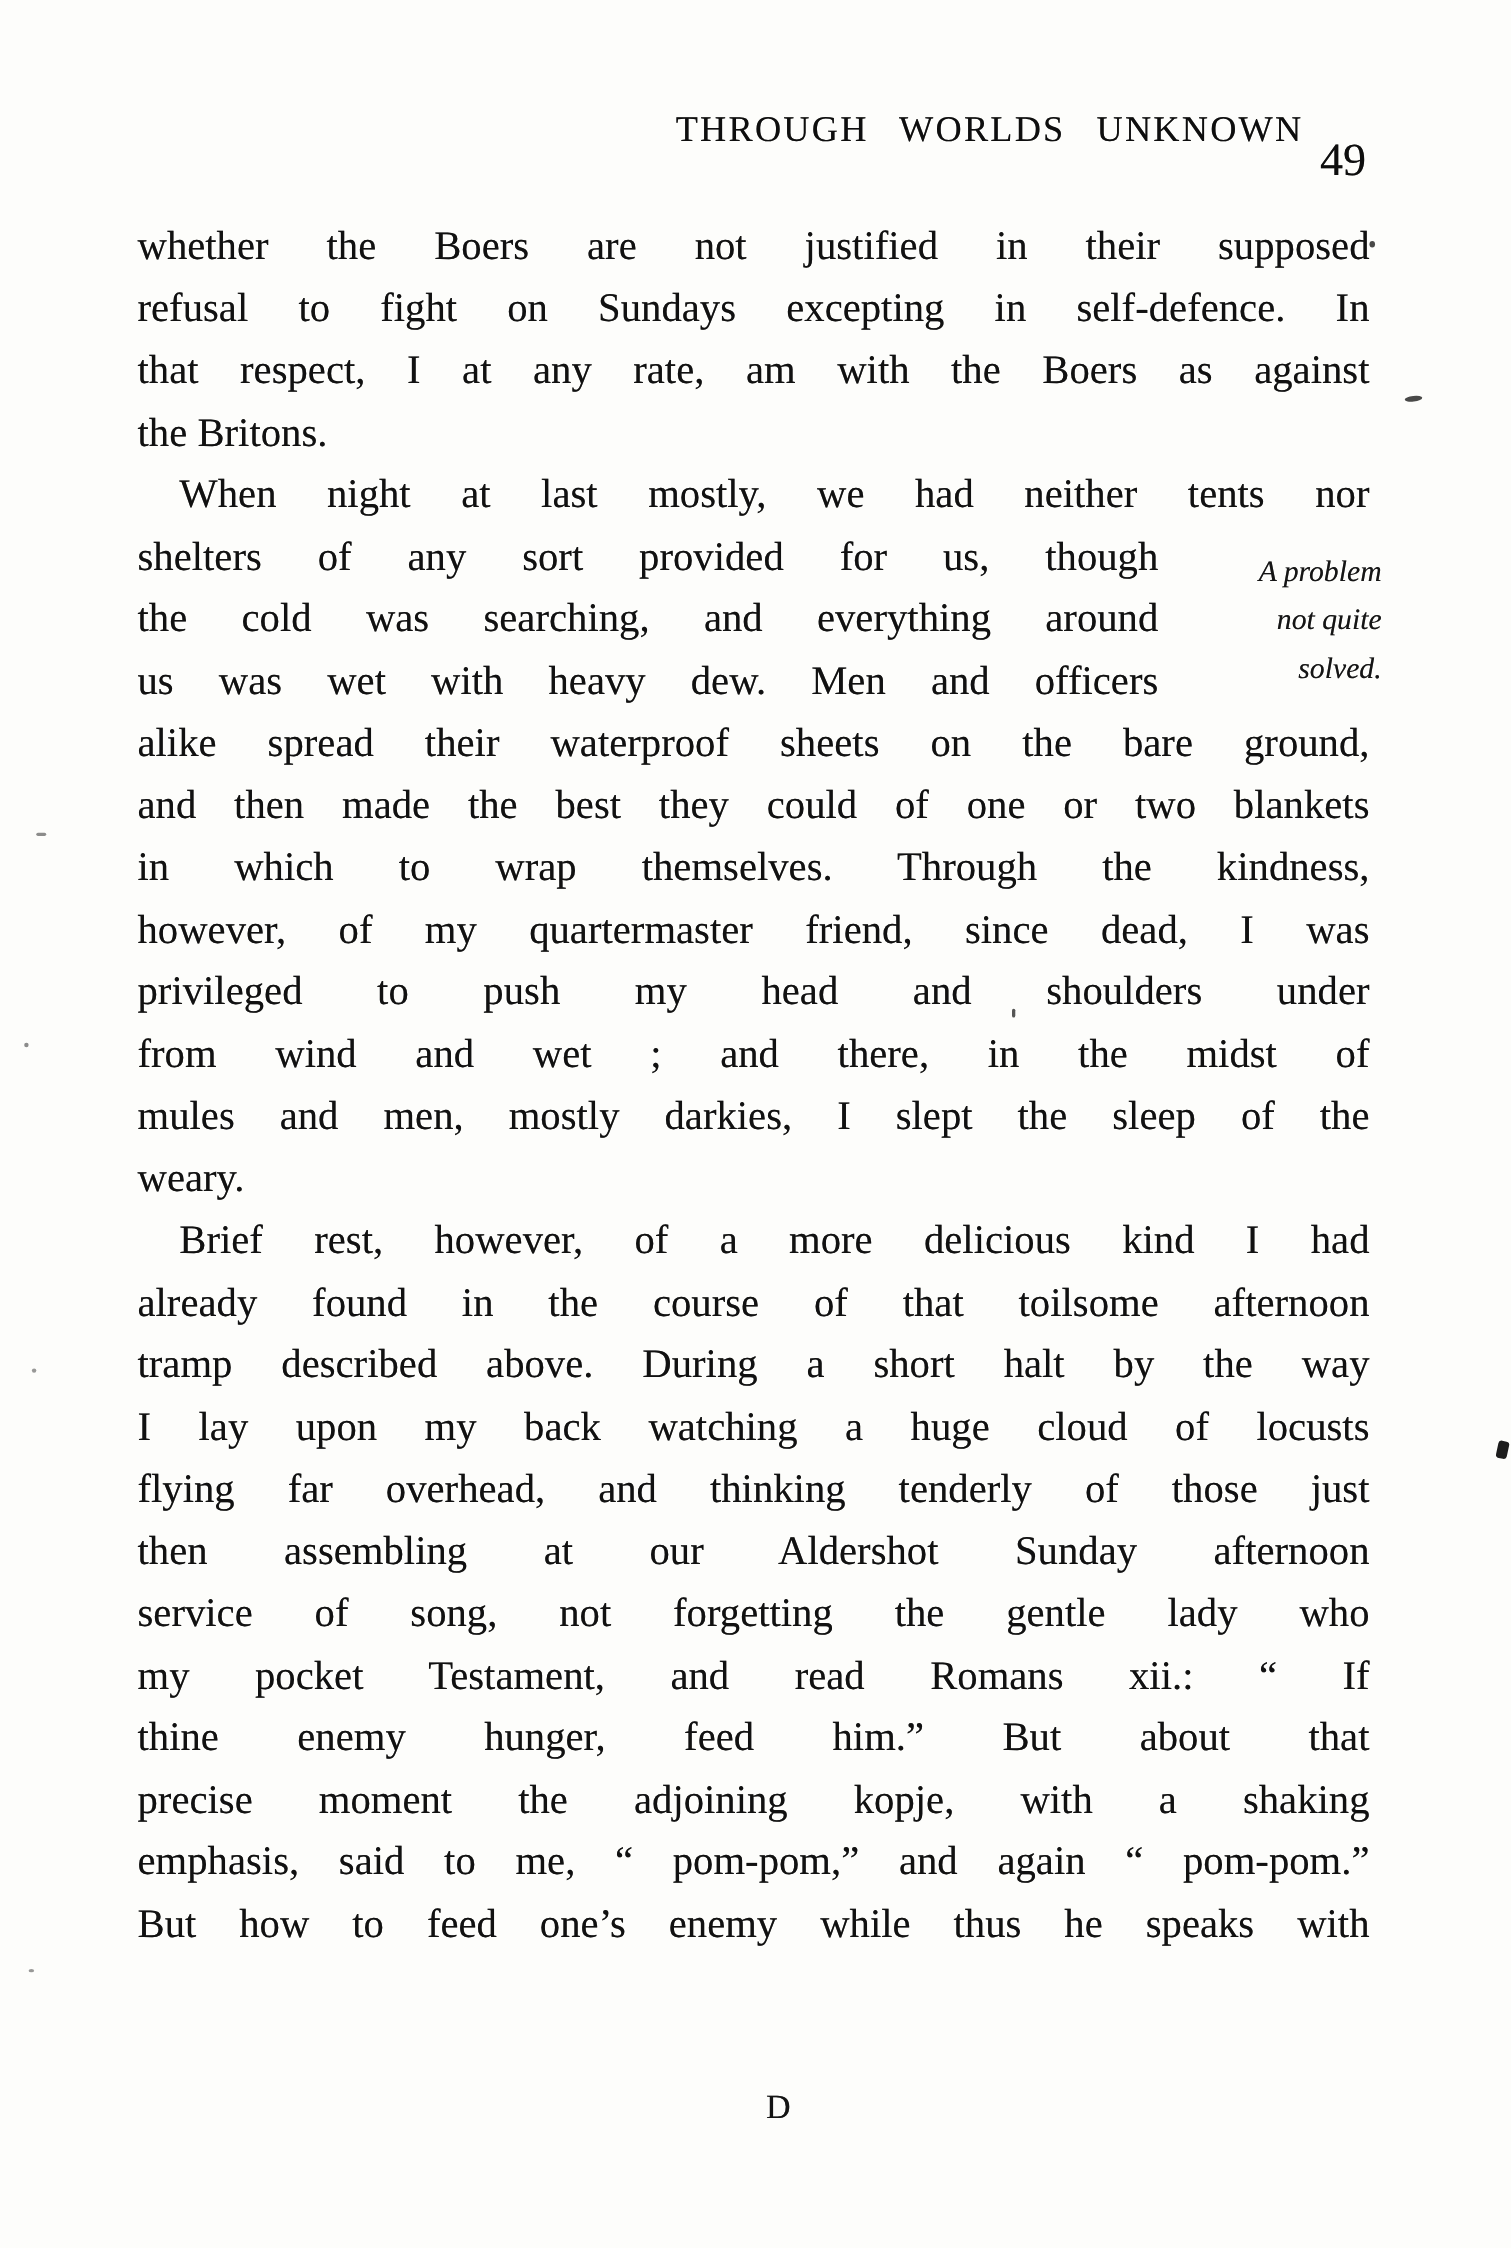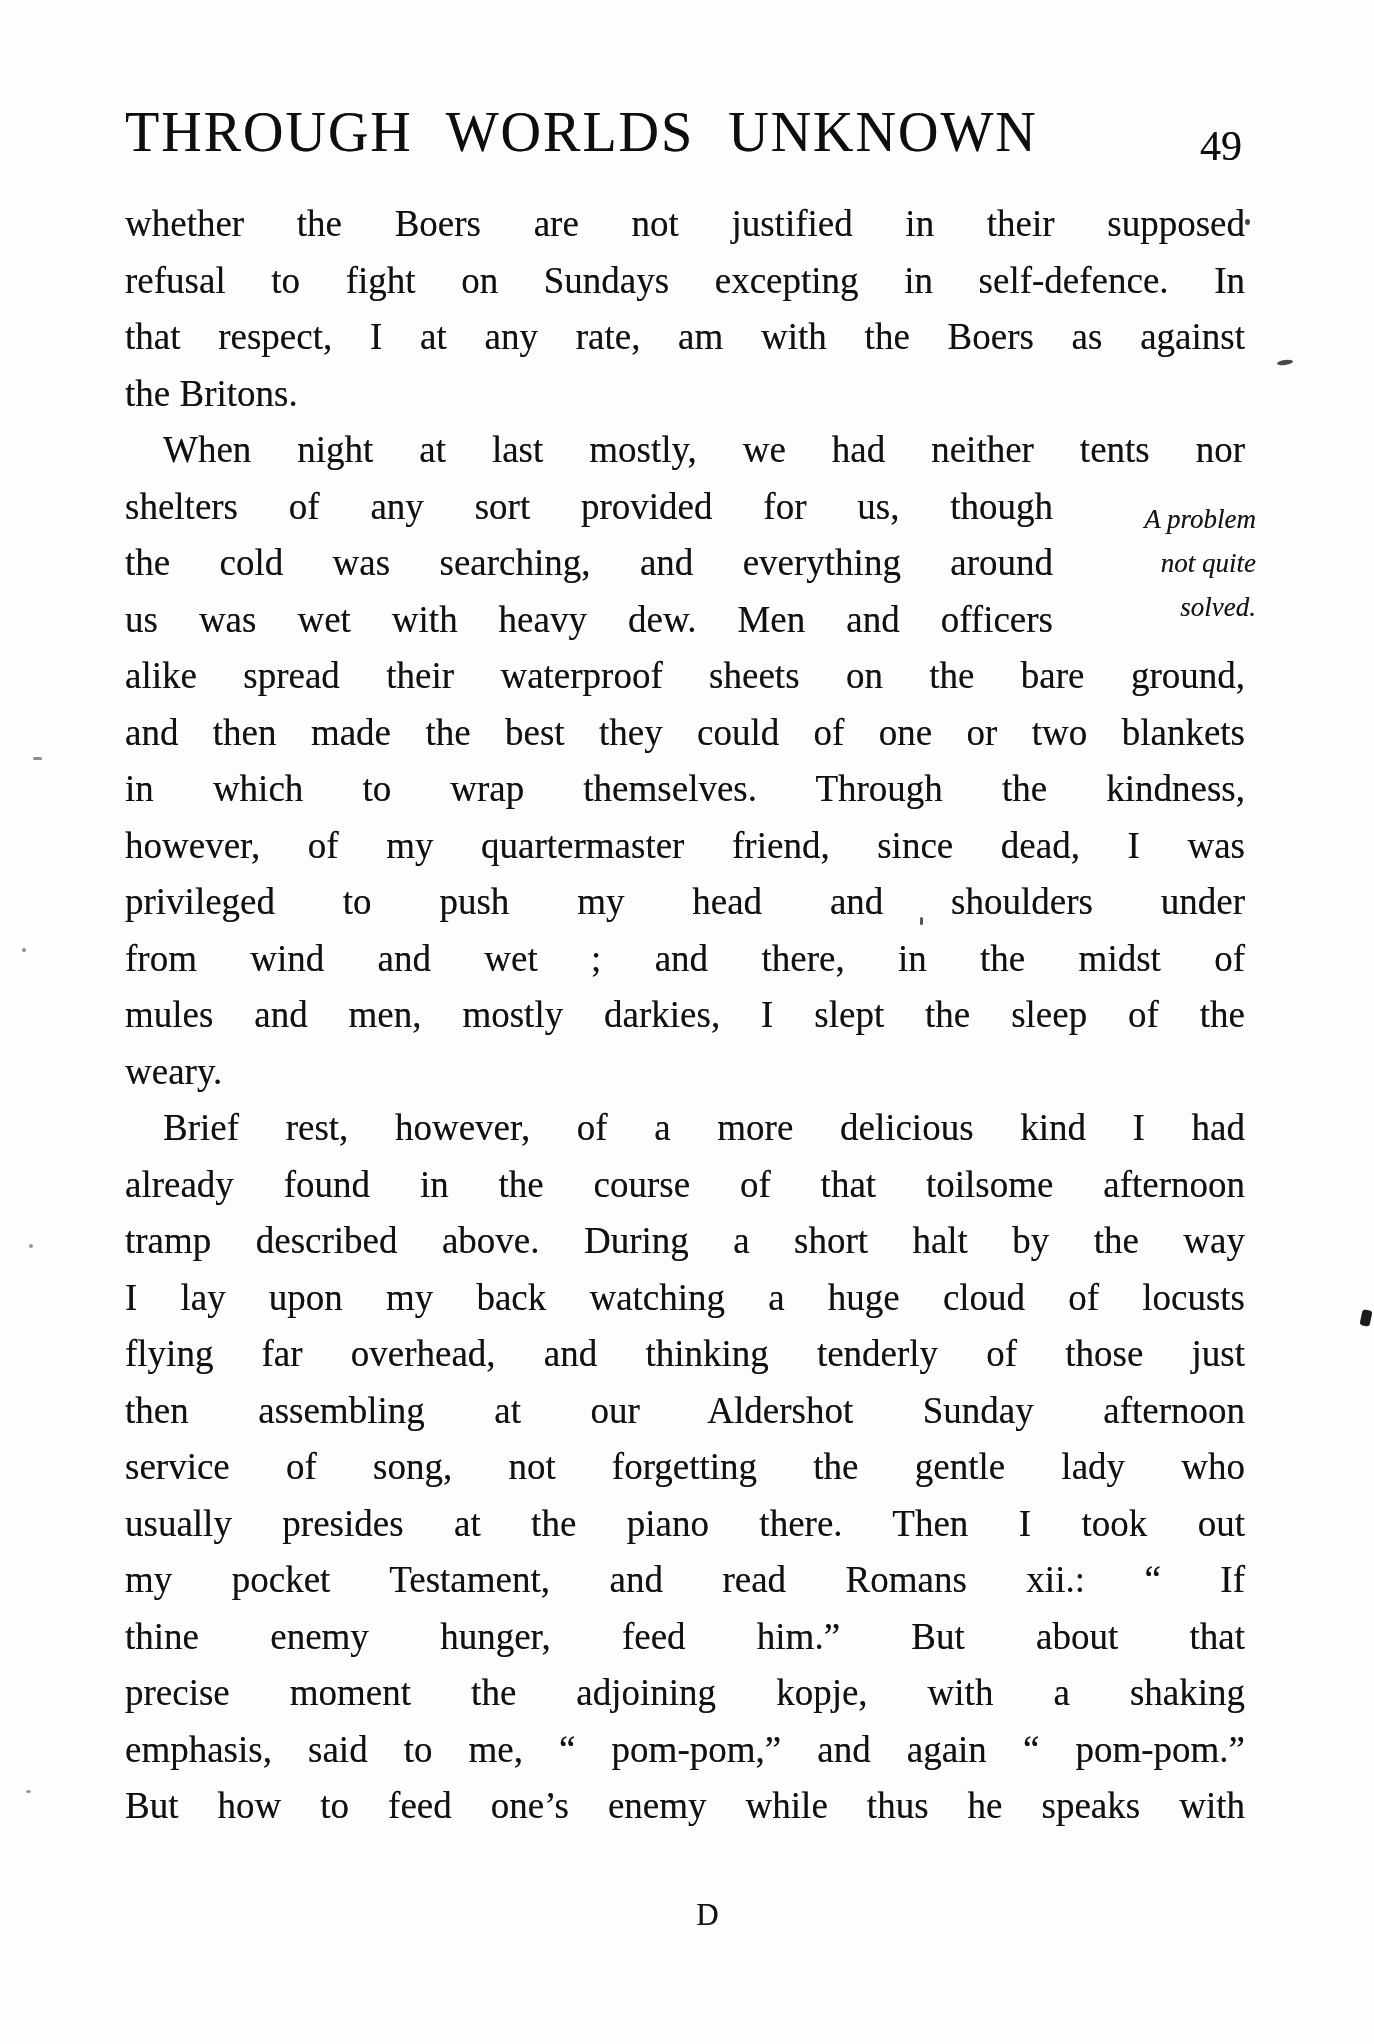--- a/index.html
+++ b/index.html
@@ -14,22 +14,22 @@
     color: #111;
     overflow: hidden;
     text-shadow: 0 0 0.5px rgba(0,0,0,0.55);
   }
 
   .header-title {
     position: absolute;
     top: 100px;
     left: 125px;
     width: 1060px;
-    text-align: left;
-    font-size: 56px;
+    text-align: right;
+    font-size: 33px;
     letter-spacing: 2px;
     word-spacing: 18px;
     white-space: nowrap;
     color: #0e0e0e;
   }
 
   .page-number {
     position: absolute;
     top: 122px;
     left: 1200px;
@@ -114,21 +114,20 @@
     <div class="line">from wind and wet ; and there, in the midst of</div>
     <div class="line">mules and men, mostly darkies, I slept the sleep of the</div>
     <div class="line plain">weary.</div>
     <div class="line indent">Brief rest, however, of a more delicious kind I had</div>
     <div class="line">already found in the course of that toilsome afternoon</div>
     <div class="line">tramp described above.  During a short halt by the way</div>
     <div class="line">I lay upon my back watching a huge cloud of locusts</div>
     <div class="line">flying far overhead, and thinking tenderly of those just</div>
     <div class="line">then assembling at our Aldershot Sunday afternoon</div>
     <div class="line">service of song, not forgetting the gentle lady who</div>
-    <div class="line">usually presides at the piano there.  Then I took out</div>
     <div class="line">my pocket Testament, and read Romans xii.: “ If</div>
     <div class="line">thine enemy hunger, feed him.”  But about that</div>
     <div class="line">precise moment the adjoining kopje, with a shaking</div>
     <div class="line">emphasis, said to me, “ pom-pom,” and again “ pom-pom.”</div>
     <div class="line">But how to feed one’s enemy while thus he speaks with</div>
   </div>
 
   <div class="margin-note">
     <div>A problem</div>
     <div>not quite</div>

